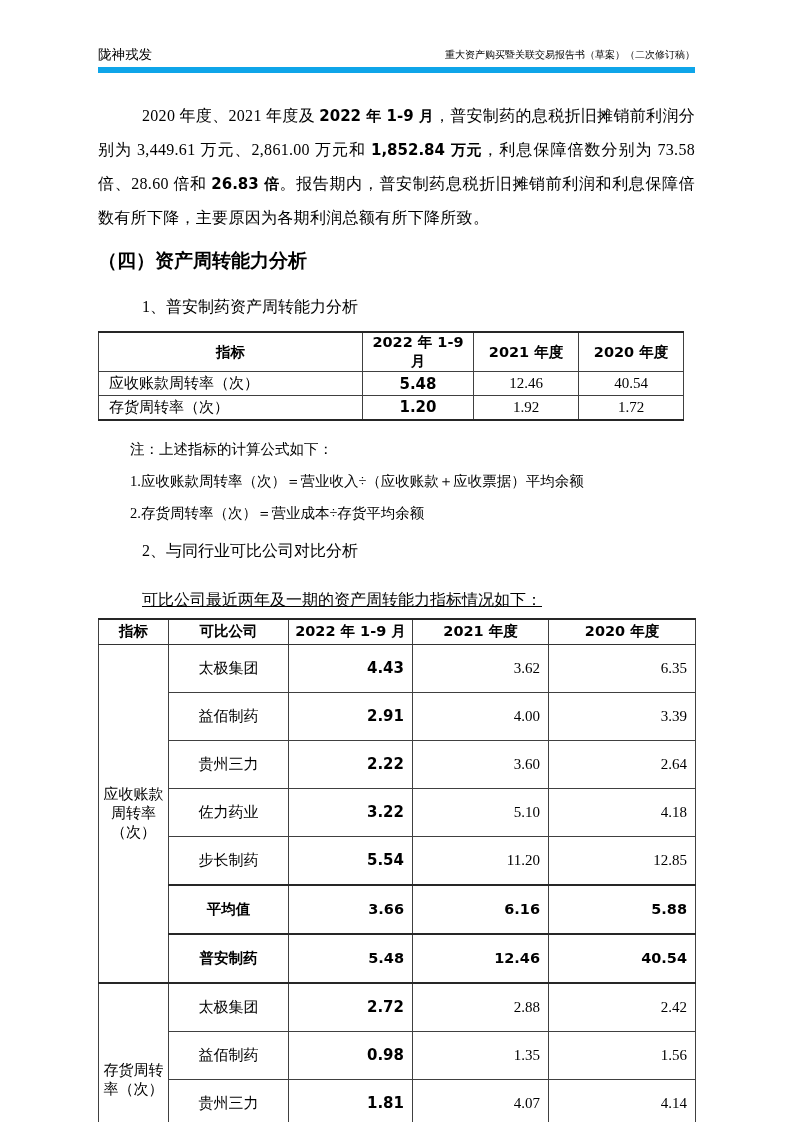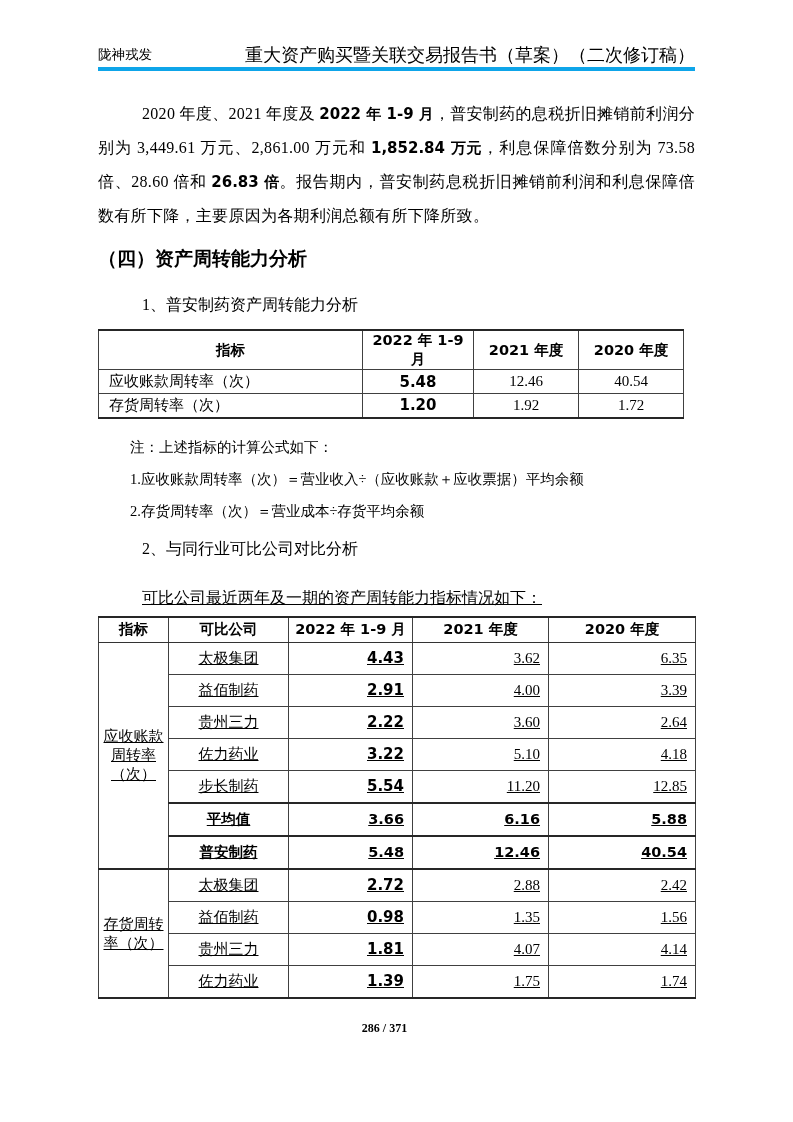--- a/index.html
+++ b/index.html
@@ -8,24 +8,24 @@
     width:793px; height:1122px; position:relative;
     font-family:"Liberation Serif","DejaVu Serif",serif;
     color:#000; overflow:hidden;
   }
   .content { margin:0 98px; width:597px; }
 
   
   .doc-header {
     display:flex; justify-content:space-between; align-items:flex-end;
     padding-top:46px; padding-bottom:3px;
-    border-bottom:4px solid #0ea5e9;
+    border-bottom:6px solid #0ea5e9;
     font-size:13.5px; line-height:18px;
   }
-  .doc-header .hdr-right { font-size:18px; }
+  .doc-header .hdr-right { font-size:10px; }
 
   
   .para {
     font-size:16px; line-height:33px; text-align:justify;
     text-indent:44px; letter-spacing:0.3px;
   }
   .para1 { margin-top:26px; }
   .para2 { margin-top:2px; }
   .b {
     font-weight:bold;
@@ -62,21 +62,21 @@
   .t1-label { text-align:left; padding-left:10px; }
   .t1-num { text-align:center; }
   .bold-num { font-family:"DejaVu Sans","Liberation Sans",sans-serif;
     font-weight:bold; font-size:14.5px;margin-left:31px; }
 
   
   .table2 { margin-top:7px; width:597px;
     border-top:2.5px solid #262626; border-bottom:2.5px solid #262626; }
   .table2 th { height:26px; font-size:14.5px; text-align:center;
     border-bottom:1.5px solid #333; }
-  .table2 td { height:21px; font-size:15px; line-height:19px; padding:6px 2px;text-decoration:underline; }
+  .table2 td { height:21px; font-size:15px; line-height:19px; padding:14px 2px; }
   .t2-ind { text-align:center; line-height:19px; font-size:15px; }
   .t2-company { text-align:center; }
   .t2-v { text-align:right; padding-right:8px !important; }
   .em-row td { border-top-width:2px; border-top-color:#262626; }
   .em-row .t2-company, .em-row .t2-v {
     font-family:"DejaVu Sans","Liberation Sans",sans-serif;
     font-weight:bold; font-size:14.5px; }
   .group-start td { border-top-width:2px; border-top-color:#262626; }
 
   

